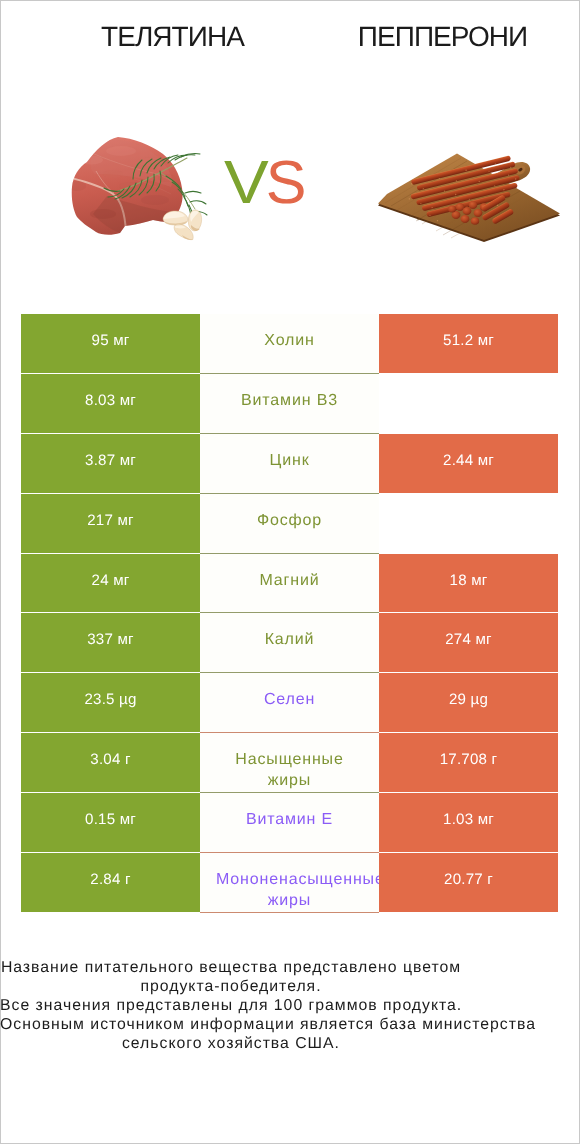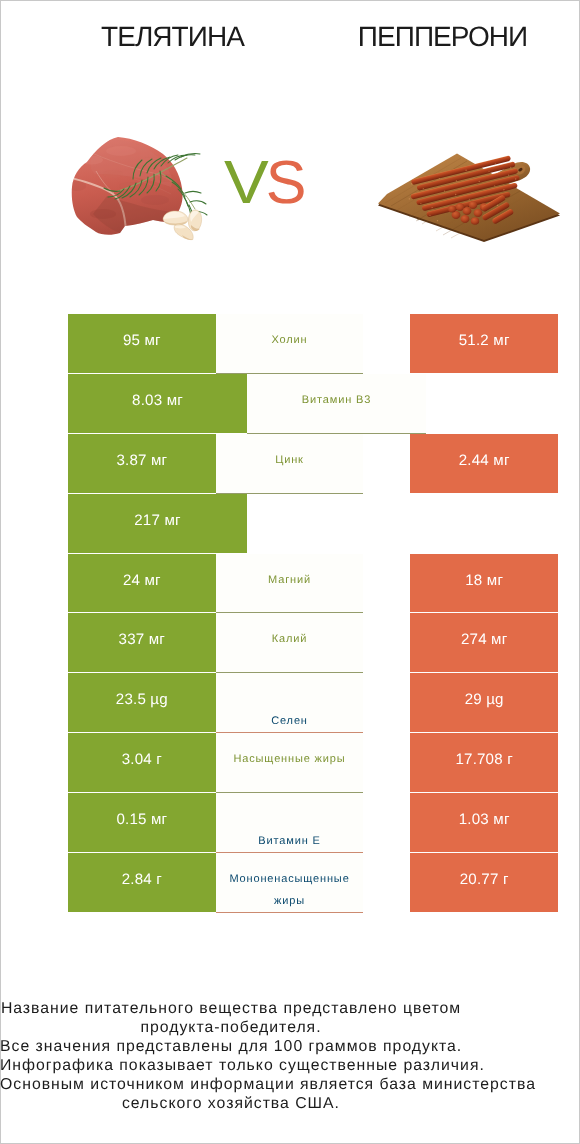--- a/index.html
+++ b/index.html
@@ -20,32 +20,32 @@
   .vs .s{color:#E2684A;display:inline-block;margin-left:2.5px;}
 
   .prod{position:absolute;}
   #img-left{left:63px;top:132px;}
   #img-right{left:374px;top:145px;}
 
   
   .table{position:absolute;left:21px;top:314px;width:537px;}
   .row{display:flex;width:537px;height:59.88px;}
   .cell{box-sizing:border-box;width:179px;display:flex;align-items:flex-start;justify-content:center;padding-top:16px;
-        text-align:center;font-size:11px;line-height:21.2px;letter-spacing:0.85px;}
-  .cell.side{color:#ffffff;border-bottom:1.6px solid #ffffff;font-size:15.1px;letter-spacing:0.2px;margin-left:47px;}
+        text-align:center;font-size:16px;line-height:21.2px;letter-spacing:0.85px;}
+  .cell.side{color:#ffffff;border-bottom:1.6px solid #ffffff;font-size:15.1px;letter-spacing:0.2px;}
   .cell.l{background:#83A630;}
   .cell.r{background:#E26B48;}
   .cell.m{background:#FEFEFB;overflow:hidden;}
   .cell.m .lbl{display:block;width:147px;margin:0 auto;}
   .cell.m.win-l{border-bottom:1.2px solid #949C6B;color:#7E9434;}
-  .cell.m.win-r{border-bottom:1.2px solid #CC8A70;color:#0c4a6e;align-items:flex-end;}
+  .cell.m.win-r{border-bottom:1.2px solid #CC8A70;color:#8b5cf6;}
   .cell.m .nowrap{white-space:nowrap;}
 
   
-  .footer{position:absolute;left:0;top:999px;width:462px;text-align:center;font-size:15.8px;
+  .footer{position:absolute;left:0;top:958px;width:462px;text-align:center;font-size:15.8px;
           line-height:19.1px;letter-spacing:0.99px;color:#1c1c1c;}
   .footer p{margin:0;white-space:nowrap;}
 </style>
 </head>
 <body>
 
 <div class="page">
   <div class="page-border"></div>
 
   <div>
@@ -312,20 +312,23 @@
       </div>
       <div class="row">
         <div class="cell side l">3.87 мг</div>
         <div class="cell m win-l">
           <span class="lbl nowrap">Цинк</span>
         </div>
         <div class="cell side r">2.44 мг</div>
       </div>
       <div class="row">
         <div class="cell side l">217 мг</div>
+        <div class="cell m win-l">
+          <span class="lbl nowrap">Фосфор</span>
+        </div>
       </div>
       <div class="row">
         <div class="cell side l">24 мг</div>
         <div class="cell m win-l">
           <span class="lbl nowrap">Магний</span>
         </div>
         <div class="cell side r">18 мг</div>
       </div>
       <div class="row">
         <div class="cell side l">337 мг</div>
@@ -361,17 +364,16 @@
           <span class="lbl">Мононенасыщенные жиры</span>
         </div>
         <div class="cell side r">20.77 г</div>
       </div>
     </div>
 
   <div class="footer" id="footer">
       <p>Название питательного вещества представлено цветом</p>
       <p>продукта-победителя.</p>
       <p>Все значения представлены для 100 граммов продукта.</p>
-      <p>Инфографика показывает только существенные различия.</p>
       <p>Основным источником информации является база министерства</p>
       <p>сельского хозяйства США.</p>
     </div>
 </div>
 
 </body></html>

